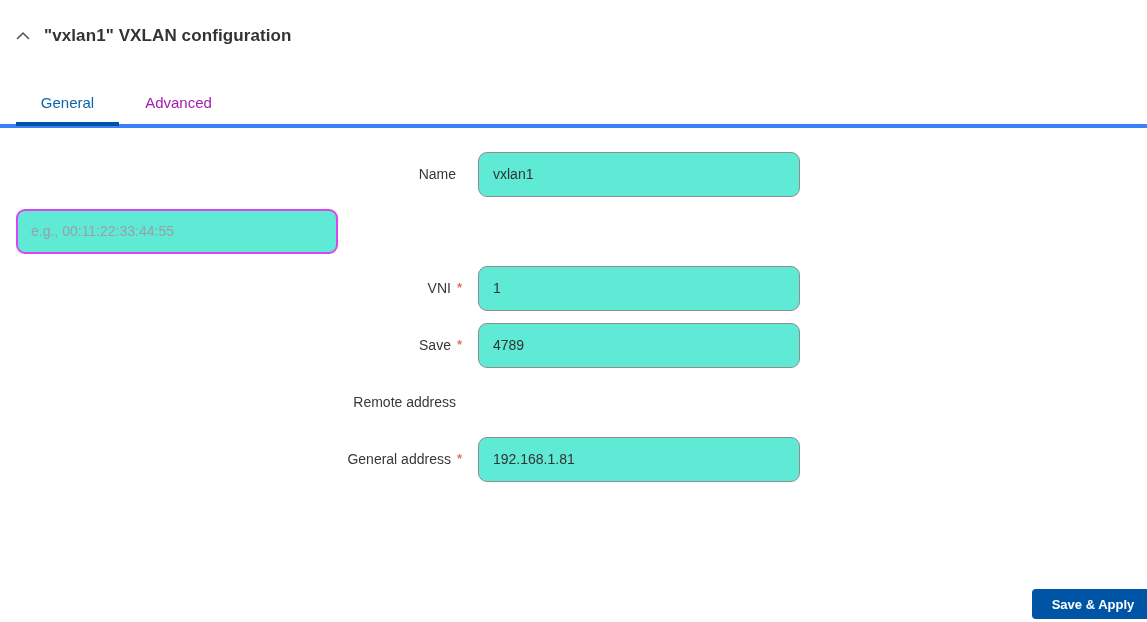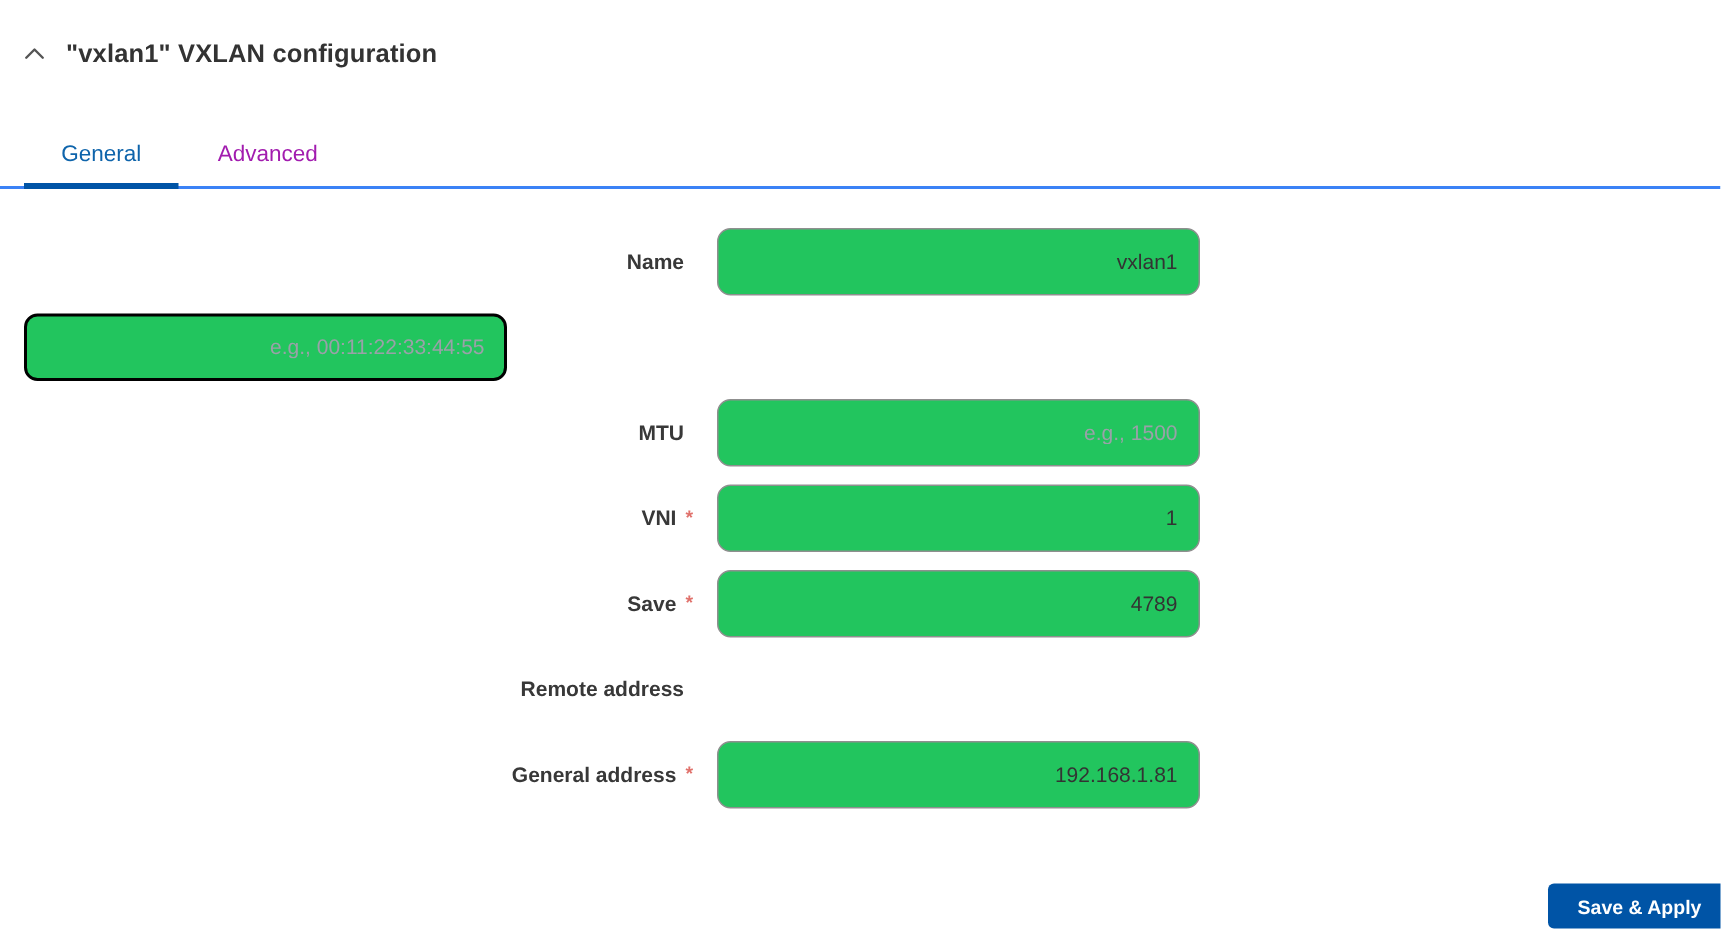--- a/index.html
+++ b/index.html
@@ -21,21 +21,21 @@
   .section-title {
     font-size: 17px; font-weight: 700; color: #333333;
     letter-spacing: 0.1px;
   }
 
   
   .tabs {
     position: absolute; top: 84px; left: 0; right: 0;
     display: flex; gap: 8px;
     padding-left: 16px;
-    border-bottom: 2px solid #3b82f6;
+    border-bottom: 4px solid #3b82f6;
   }
   .tab {
     position: relative;
     width: 103px;
     text-align: center;
     padding: 10px 0 13px 0;
     font-size: 15px;
     color: #a21caf;
     cursor: pointer;
   }
@@ -53,40 +53,39 @@
     display: flex; align-items: center;
     height: 34px;
     margin-bottom: 23px;
   }
   .field-label-box {
     width: 462px;
     display: flex; justify-content: flex-end; align-items: center;
     gap: 6px;
     flex: none;
   }
-  .field-label { font-size: 14px; color: #383838; font-weight: bold; }
+  .field-label { font-size: 14px; color: #383838; }
   .required-mark {
     font-size: 13px; color: #e0716b; font-weight: 700;
     position: relative; top: -1px;
   }
   .field-input-box { margin-left: 16px; }
   .text-input {
     width: 322px; height: 45px;
     border: 1px solid #8f8f8f;
     border-radius: 9px;
     padding: 0 14px;
     font-size: 14px;
     color: #333333;
-    background: #22c55e;
+    background: #5eead4;
     outline: none;
     font-family: "Liberation Sans", "DejaVu Sans", sans-serif;
-    text-align: right;
   }
   .text-input::placeholder { color: #9aa1a8; opacity: 1; }
-  .text-input.focused { border: 2px solid #000000; padding: 0 13px; }
+  .text-input.focused { border: 2px solid #d946ef; padding: 0 13px; }
 
   
   .save-apply-button {
     position: absolute; left: 1032px; top: 589px;
     height: 30px;
     min-width: 122px;
     padding: 0 15px;
     background: #0054a6;
     color: #ffffff;
     font-size: 13px; font-weight: 700;
@@ -124,29 +123,20 @@
       <input type="text" class="text-input" value="vxlan1" style="">
     </div>
   </div>
 
   <div class="form-row">
     <div class="field-input-box">
       <input type="text" class="text-input focused" placeholder="e.g., 00:11:22:33:44:55" style="">
     </div>
   </div>
 
-  <div class="form-row">
-    <div class="field-label-box">
-      <span class="field-label">MTU</span>
-      <span class="required-mark"></span>
-    </div>
-    <div class="field-input-box">
-      <input type="text" class="text-input" placeholder="e.g., 1500" style="">
-    </div>
-  </div>
 
   <div class="form-row">
     <div class="field-label-box">
       <span class="field-label">VNI</span>
       <span class="required-mark">*</span>
     </div>
     <div class="field-input-box">
       <input type="text" class="text-input" value="1" style="">
     </div>
   </div>

